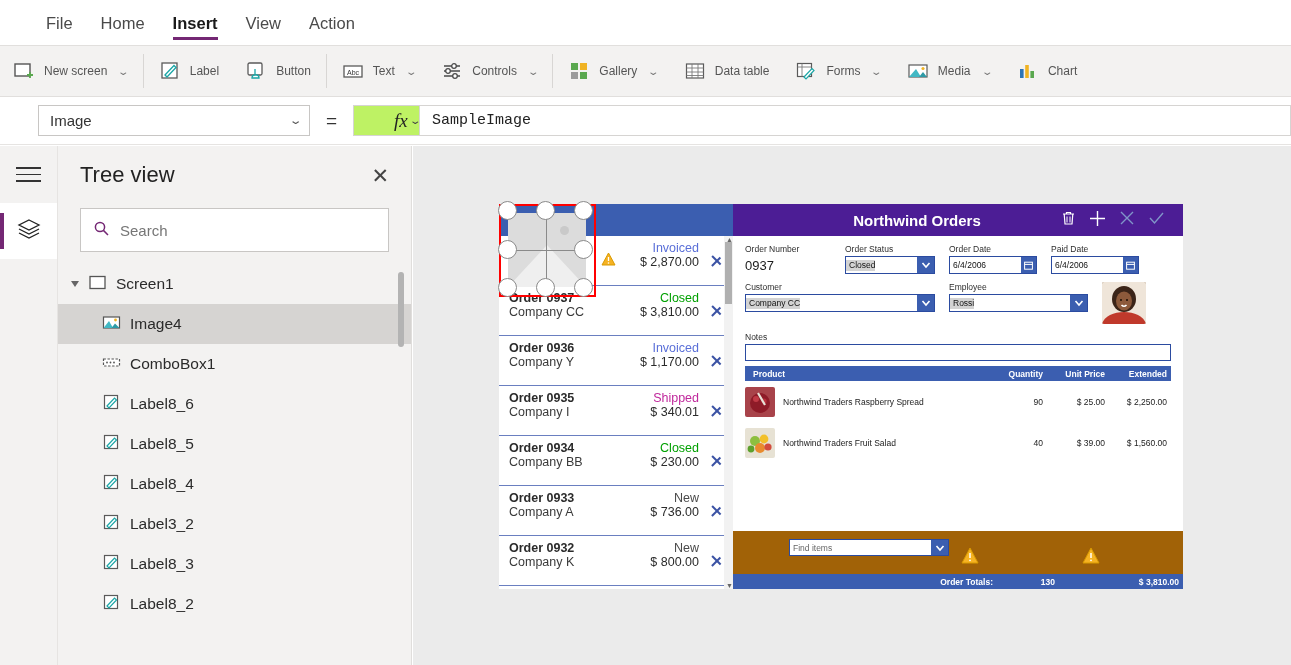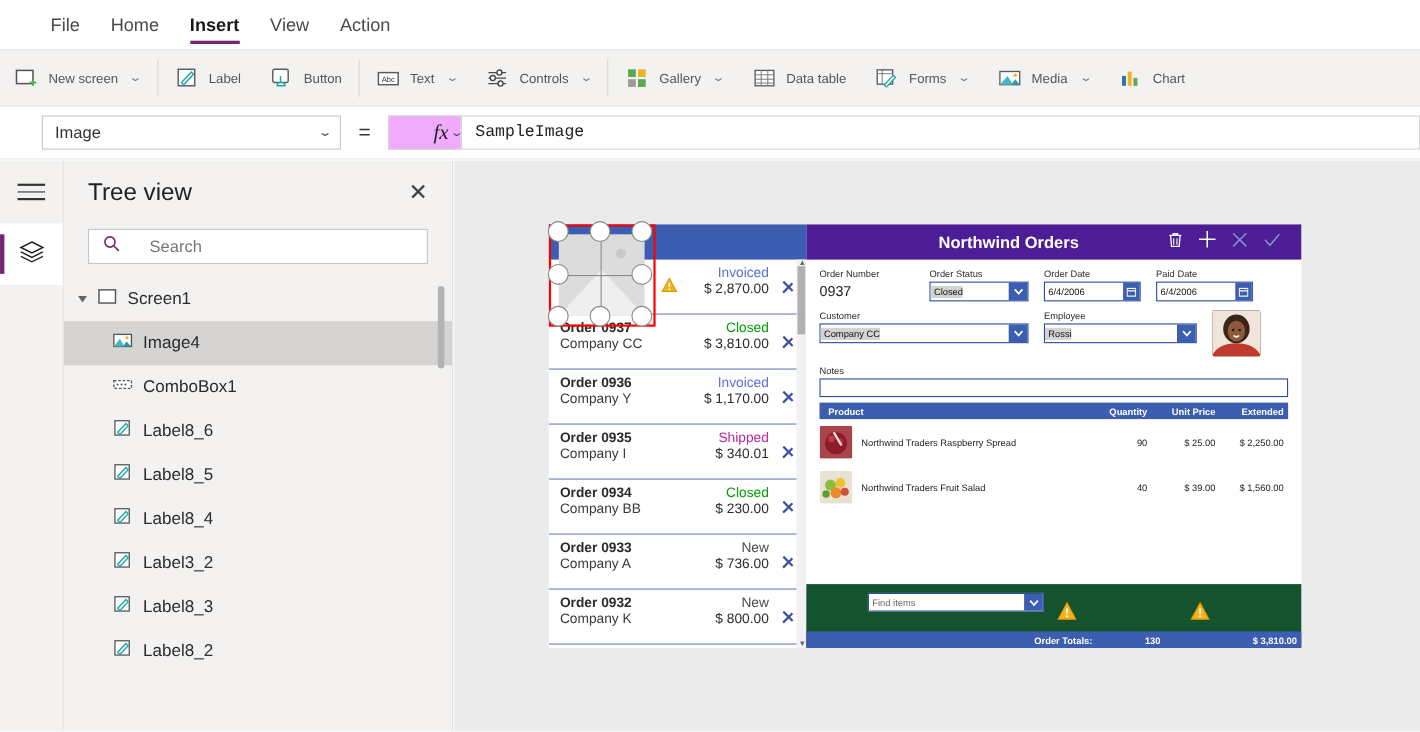--- a/index.html
+++ b/index.html
@@ -52,21 +52,21 @@
     padding-left: 38px; border-bottom: 1px solid #e6e4e2;
   }
   .prop-select {
     width: 272px; height: 31px; border: 1px solid #c8c6c4; background: #fff;
     display: flex; align-items: center; justify-content: space-between;
     padding: 0 9px 0 11px; font-size: 15px; color: #333;
   }
   .prop-select .cv { font-size: 11px; color: #555; transform: scaleX(1.5); }
   .eq { font-size: 19px; color: #333; margin: 0 16px; }
   .fx-box {
-    width: 66px; height: 31px; background: #f0abfc; border: 1px solid #d6d4d2;
+    width: 66px; height: 31px; background: #bef264; border: 1px solid #d6d4d2;
     border-right: none; display: flex; align-items: center;
     justify-content: center; gap: 3px; padding-left: 40px;
   }
   .fx-i { font-family: "Liberation Serif", serif; font-style: italic;
           font-size: 19px; color: #222; }
   .fx-box .cv { font-size: 10px; color: #444; transform: scaleX(1.5); }
   .fx-input {
     flex: 1; height: 31px; border: 1px solid #d6d4d2; background: #fff;
     display: flex; align-items: center; padding-left: 12px;
     font-family: "Liberation Mono", monospace; font-size: 15px; color: #222;
@@ -98,22 +98,22 @@
     background: #f3f2f1; border-right: 1px solid #e0dedc;
   }
   .tree-head {
     height: 58px; display: flex; align-items: center;
     padding: 0 22px 0 22px; justify-content: space-between;
   }
   .tree-title { font-size: 22px; color: #222; }
   .tree-x { font-size: 21px; color: #444; line-height: 1; cursor: default; }
   .search-wrap { padding: 4px 22px 12px 22px; }
   .search-box {
-    height: 32px; background: #fff; border: 1px solid #c8c6c4;
-    display: flex; align-items: center; gap: 26px; padding-left: 12px;
+    height: 44px; background: #fff; border: 1px solid #c8c6c4;
+    display: flex; align-items: center; gap: 10px; padding-left: 12px;
   }
   .search-ph { font-size: 15px; color: #767676; }
   .tree-list { position: relative; height: 410px; overflow: hidden; }
   .tnode {
     height: 40px; display: flex; align-items: center; font-size: 15.5px;
     color: #2b2b2b; padding-left: 14px; gap: 9px; cursor: default;
   }
   .tnode.child { padding-left: 44px; }
   .tnode.sel { background: #d6d4d2; }
   .tri {
@@ -229,21 +229,21 @@
   .pt-c4 { width: 66px; text-align: right; padding-right: 4px; }
   .ptrow { height: 41px; display: flex; align-items: center; font-size: 8.5px;
            color: #222; }
   .pthumb { width: 30px; height: 30px; border-radius: 2px; flex: none;
             margin-right: 8px; overflow: hidden; position: relative; }
   .pt-name { flex: 1; }
 
   
   .dfoot {
     position: absolute; left: 0; right: 0; bottom: 0; height: 58px;
-    background: #14532d;
+    background: #a16207;
   }
   .find-row { padding: 8px 0 0 56px; position: relative; }
   .find-ctl {
     width: 160px; height: 17px; border: 1.3px solid #2b4ba0; background: #fff;
     position: relative; display: flex; align-items: center;
   }
   .find-ctl .ph { font-size: 8.5px; color: #666; padding-left: 3px; }
   .totbar {
     position: absolute; left: 0; right: 0; bottom: 0; height: 15px;
     background: #3b5eb0; display: flex; align-items: center;

